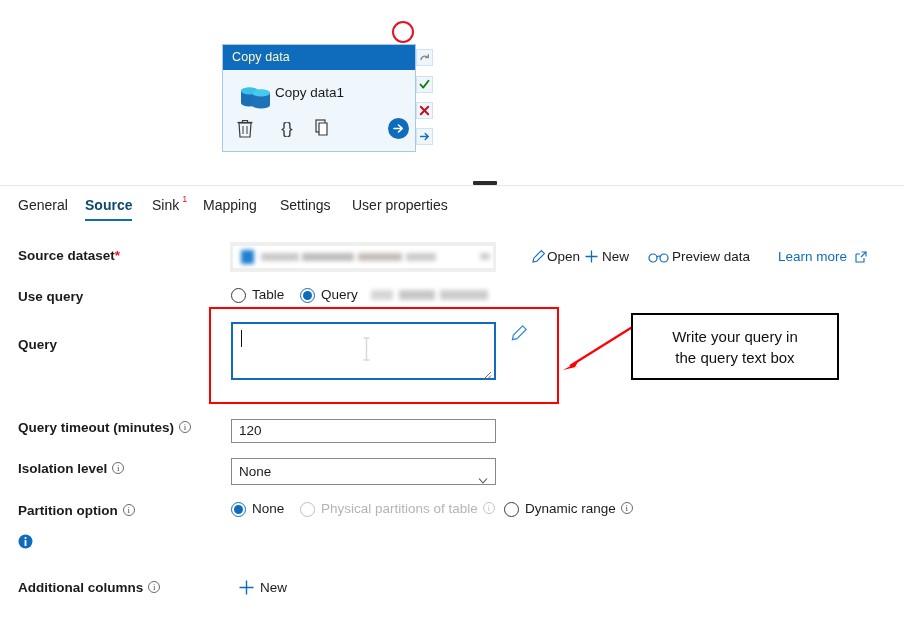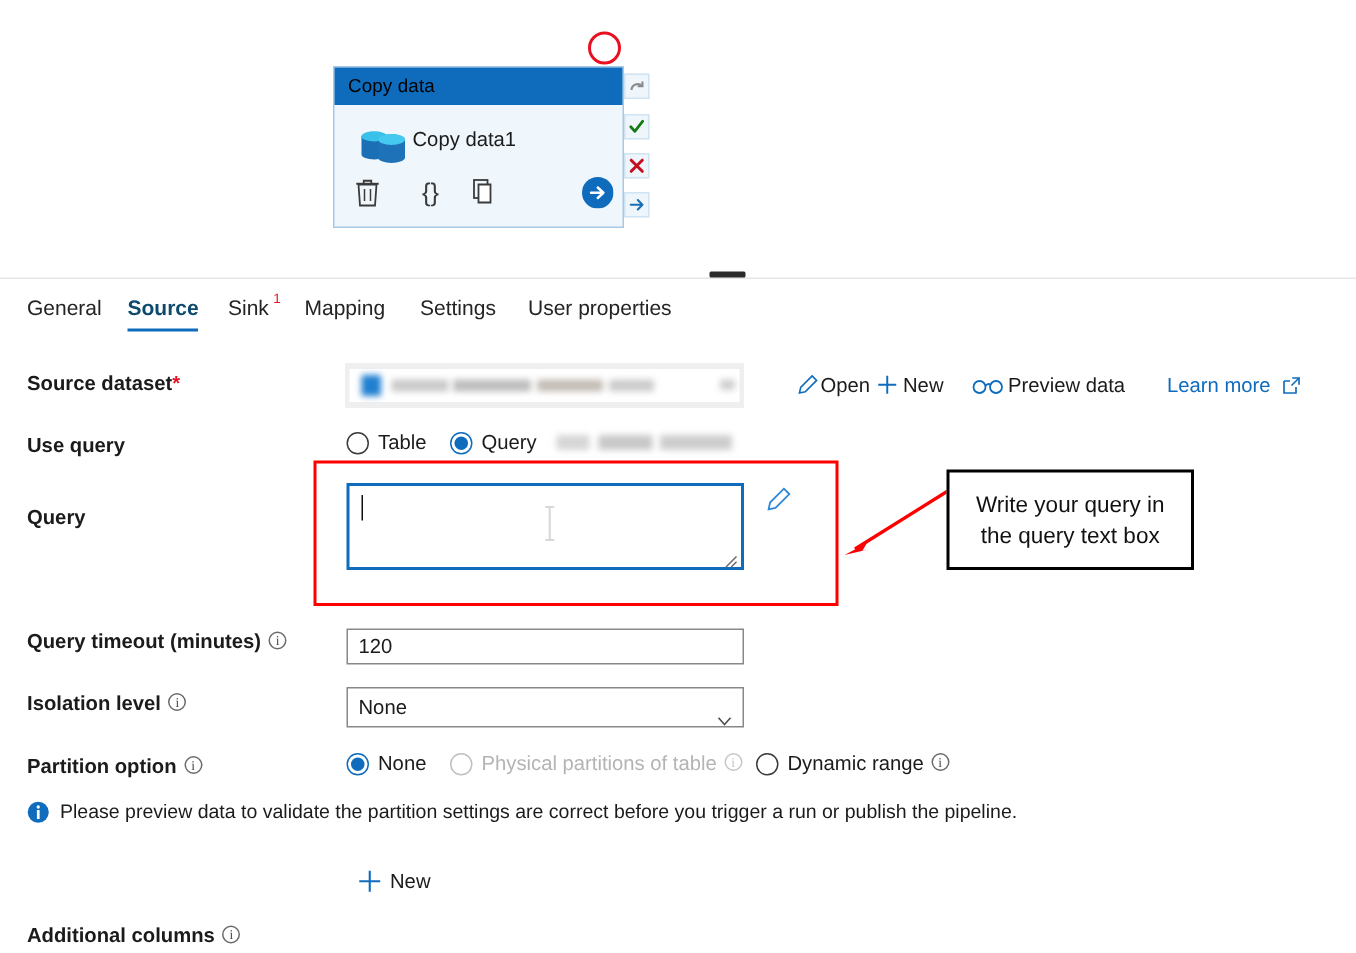--- a/index.html
+++ b/index.html
@@ -18,21 +18,21 @@
   .redcircle {
     position: absolute; left: 392px; top: 21px; width: 22px; height: 22px;
     border: 2px solid #e81123; border-radius: 50%; box-sizing: border-box;
   }
 
   .activity-card {
     position: absolute; left: 222px; top: 44px; width: 194px; height: 108px;
     background: #eff6fc; border: 1px solid #a6c9e7; box-sizing: border-box;
   }
   .card-header {
-    height: 25px; background: #0f6cbd; color: #000000;
+    height: 25px; background: #0f6cbd; color: #fef9c3;
     font-size: 12.5px; line-height: 25px; padding-left: 9px; box-sizing: border-box;
     letter-spacing: .1px;
   }
   .card-body { position: relative; height: 80px; }
   .db-icon { position: absolute; left: 16px; top: 12px; width: 34px; height: 30px; }
   .card-title {
     position: absolute; left: 52px; top: 15px; font-size: 13.5px; color: #1b1b1b;
   }
   .card-tools { position: absolute; left: 13px; top: 48px; width: 170px; height: 28px; }
   .tool { position: absolute; top: 0; width: 22px; height: 22px; cursor: pointer; }
@@ -152,21 +152,21 @@
   }
   .chev { position: absolute; right: 8px; top: 9px; width: 9px; height: 9px; }
 
   
   .banner { position: absolute; left: 18px; top: 533px; width: 870px; height: 20px; }
   .banner-icon { position: absolute; left: 0; top: 1px; width: 15px; height: 15px; }
   .banner-text { position: absolute; left: 22px; top: 0; font-size: 13px; color: #1b1b1b; white-space: nowrap; }
 
   
   .callout {
-    position: absolute; left: 631px; top: 313px; width: 165px; height: 67px;
+    position: absolute; left: 631px; top: 313px; width: 208px; height: 67px;
     border: 2px solid #000; background: #fff; box-sizing: border-box;
     display: flex; align-items: center; justify-content: center;
   }
   .callout-text {
     font-size: 15px; color: #111; line-height: 21px; text-align: center;
     font-family: "Liberation Sans", sans-serif;
   }
   .red-arrow { position: absolute; left: 558px; top: 322px; width: 80px; height: 52px; }
 </style>
 </head>
@@ -370,21 +370,21 @@
         <span>Physical partitions of table</span><span class="info-i disabled">i</span>
       </div>
 
       <div class="radio" style="left:504px; top:4px;"></div>
       <div class="rlabel" style="left:525px; top:3px;">
         <span>Dynamic range</span><span class="info-i">i</span>
       </div>
     </div>
 
     <div class="row" style="top:339px;">
-      <div class="lbl" style="top:5px;margin-top:36px;">
+      <div class="lbl" style="top:5px;">
         <span>Additional columns</span><span class="info-i">i</span>
       </div>
       <div class="alink" style="left:238px; top:4px;">
         <span style="display:inline-block; width:22px; vertical-align:-4px;">
           <svg width="17" height="17" viewBox="0 0 17 17">
               <path d="M8.5 1.5 V15.5 M1.5 8.5 H15.5" stroke="#0f6cbd" stroke-width="1.4"></path>
             </svg>
         </span><span>New</span>
       </div>
     </div>
@@ -429,16 +429,15 @@
   </div>
 
   <div class="banner">
     <div class="banner-icon">
       <svg width="15" height="15" viewBox="0 0 15 15">
         <circle cx="7.5" cy="7.5" r="7" fill="#0f6cbd"></circle>
         <circle cx="7.5" cy="4" r="1.1" fill="#fff"></circle>
         <rect x="6.6" y="6" width="1.8" height="6" fill="#fff"></rect>
       </svg>
     </div>
-    <div class="banner-text">Please preview data to validate the partition settings are correct before you trigger a run or publish the pipeline.</div>
   </div>
 
 </div>
 
 </body></html>

